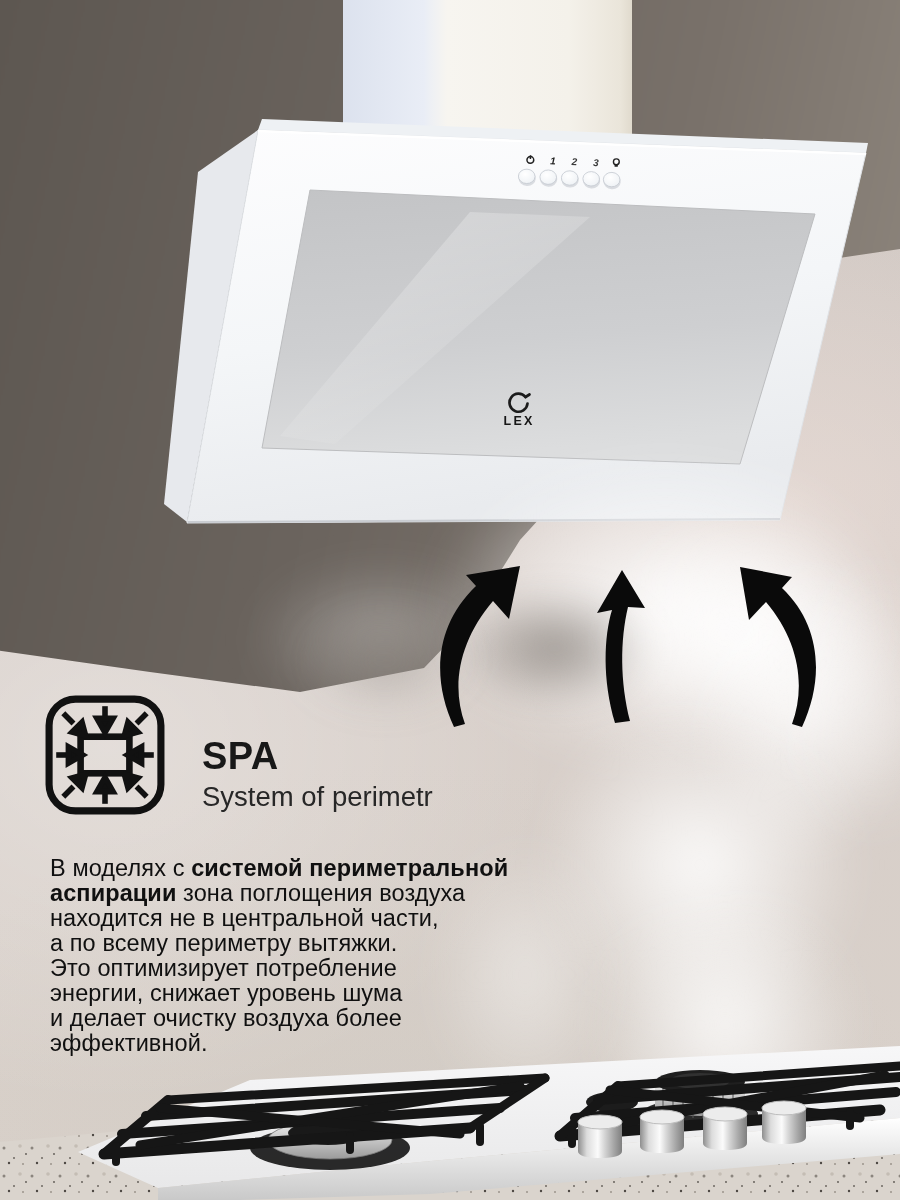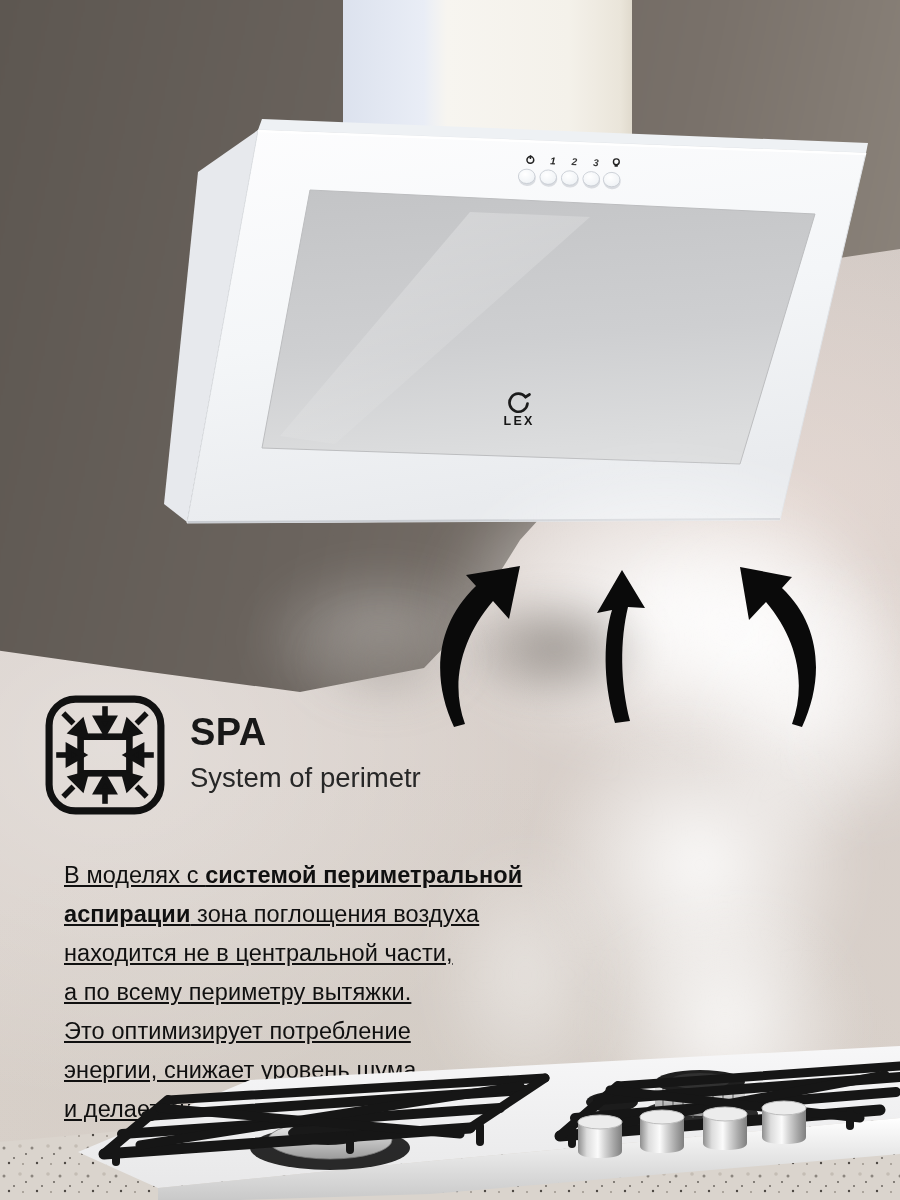--- a/index.html
+++ b/index.html
@@ -17,27 +17,27 @@
     background:linear-gradient(102deg,#5c5650 0%,#6b645e 38%,#79716a 62%,#8d857c 85%,#a1978d 100%);
     clip-path:polygon(4px 4px,944px 4px,944px 270px,836px 286px,724px 386px,624px 476px,544px 564px,494px 644px,448px 692px,324px 716px,174px 696px,4px 672px);
     filter:blur(6px);
   }
   .chimney{
     position:absolute;left:343px;top:0;width:289px;height:180px;
     background:linear-gradient(90deg,#dce2ee 0%,#e9edf6 28%,#eef0f4 30.5%,#f7f5f0 36%,#f4f1ea 78%,#eae5da 96%,#e0dacd 100%);
   }
   svg.layer{position:absolute;display:block;}
   .smoke{position:absolute;border-radius:50%;pointer-events:none;}
-  .feature{position:absolute;left:44px;top:694px;display:flex;gap:24px;align-items:center;}
+  .feature{position:absolute;left:44px;top:694px;display:flex;gap:36px;align-items:flex-end;}
   .spa-icon{width:122px;height:122px;flex:0 0 auto;}
   .spa-title{font-size:38px;font-weight:700;color:#181818;line-height:1.05;letter-spacing:.5px;margin:0;}
-  .spa-sub{font-size:27.5px;color:#272727;line-height:39px;margin-top:5px;}
+  .spa-sub{font-size:27.5px;color:#272727;line-height:39px;}
   .description{
-    position:absolute;left:64px;top:856px;width:470px;
-    font-size:23.5px;line-height:39px;color:#101010;white-space:pre-line;letter-spacing:.1px;text-decoration:underline;
+    position:absolute;left:50px;top:856px;width:470px;
+    font-size:23.5px;line-height:25px;color:#101010;white-space:pre-line;letter-spacing:.1px;
   }
   .description .b{font-weight:700;}
 </style>
 </head>
 <body>
 
 <div class="stage">
 
   <div class="wall-dark"></div>
 

